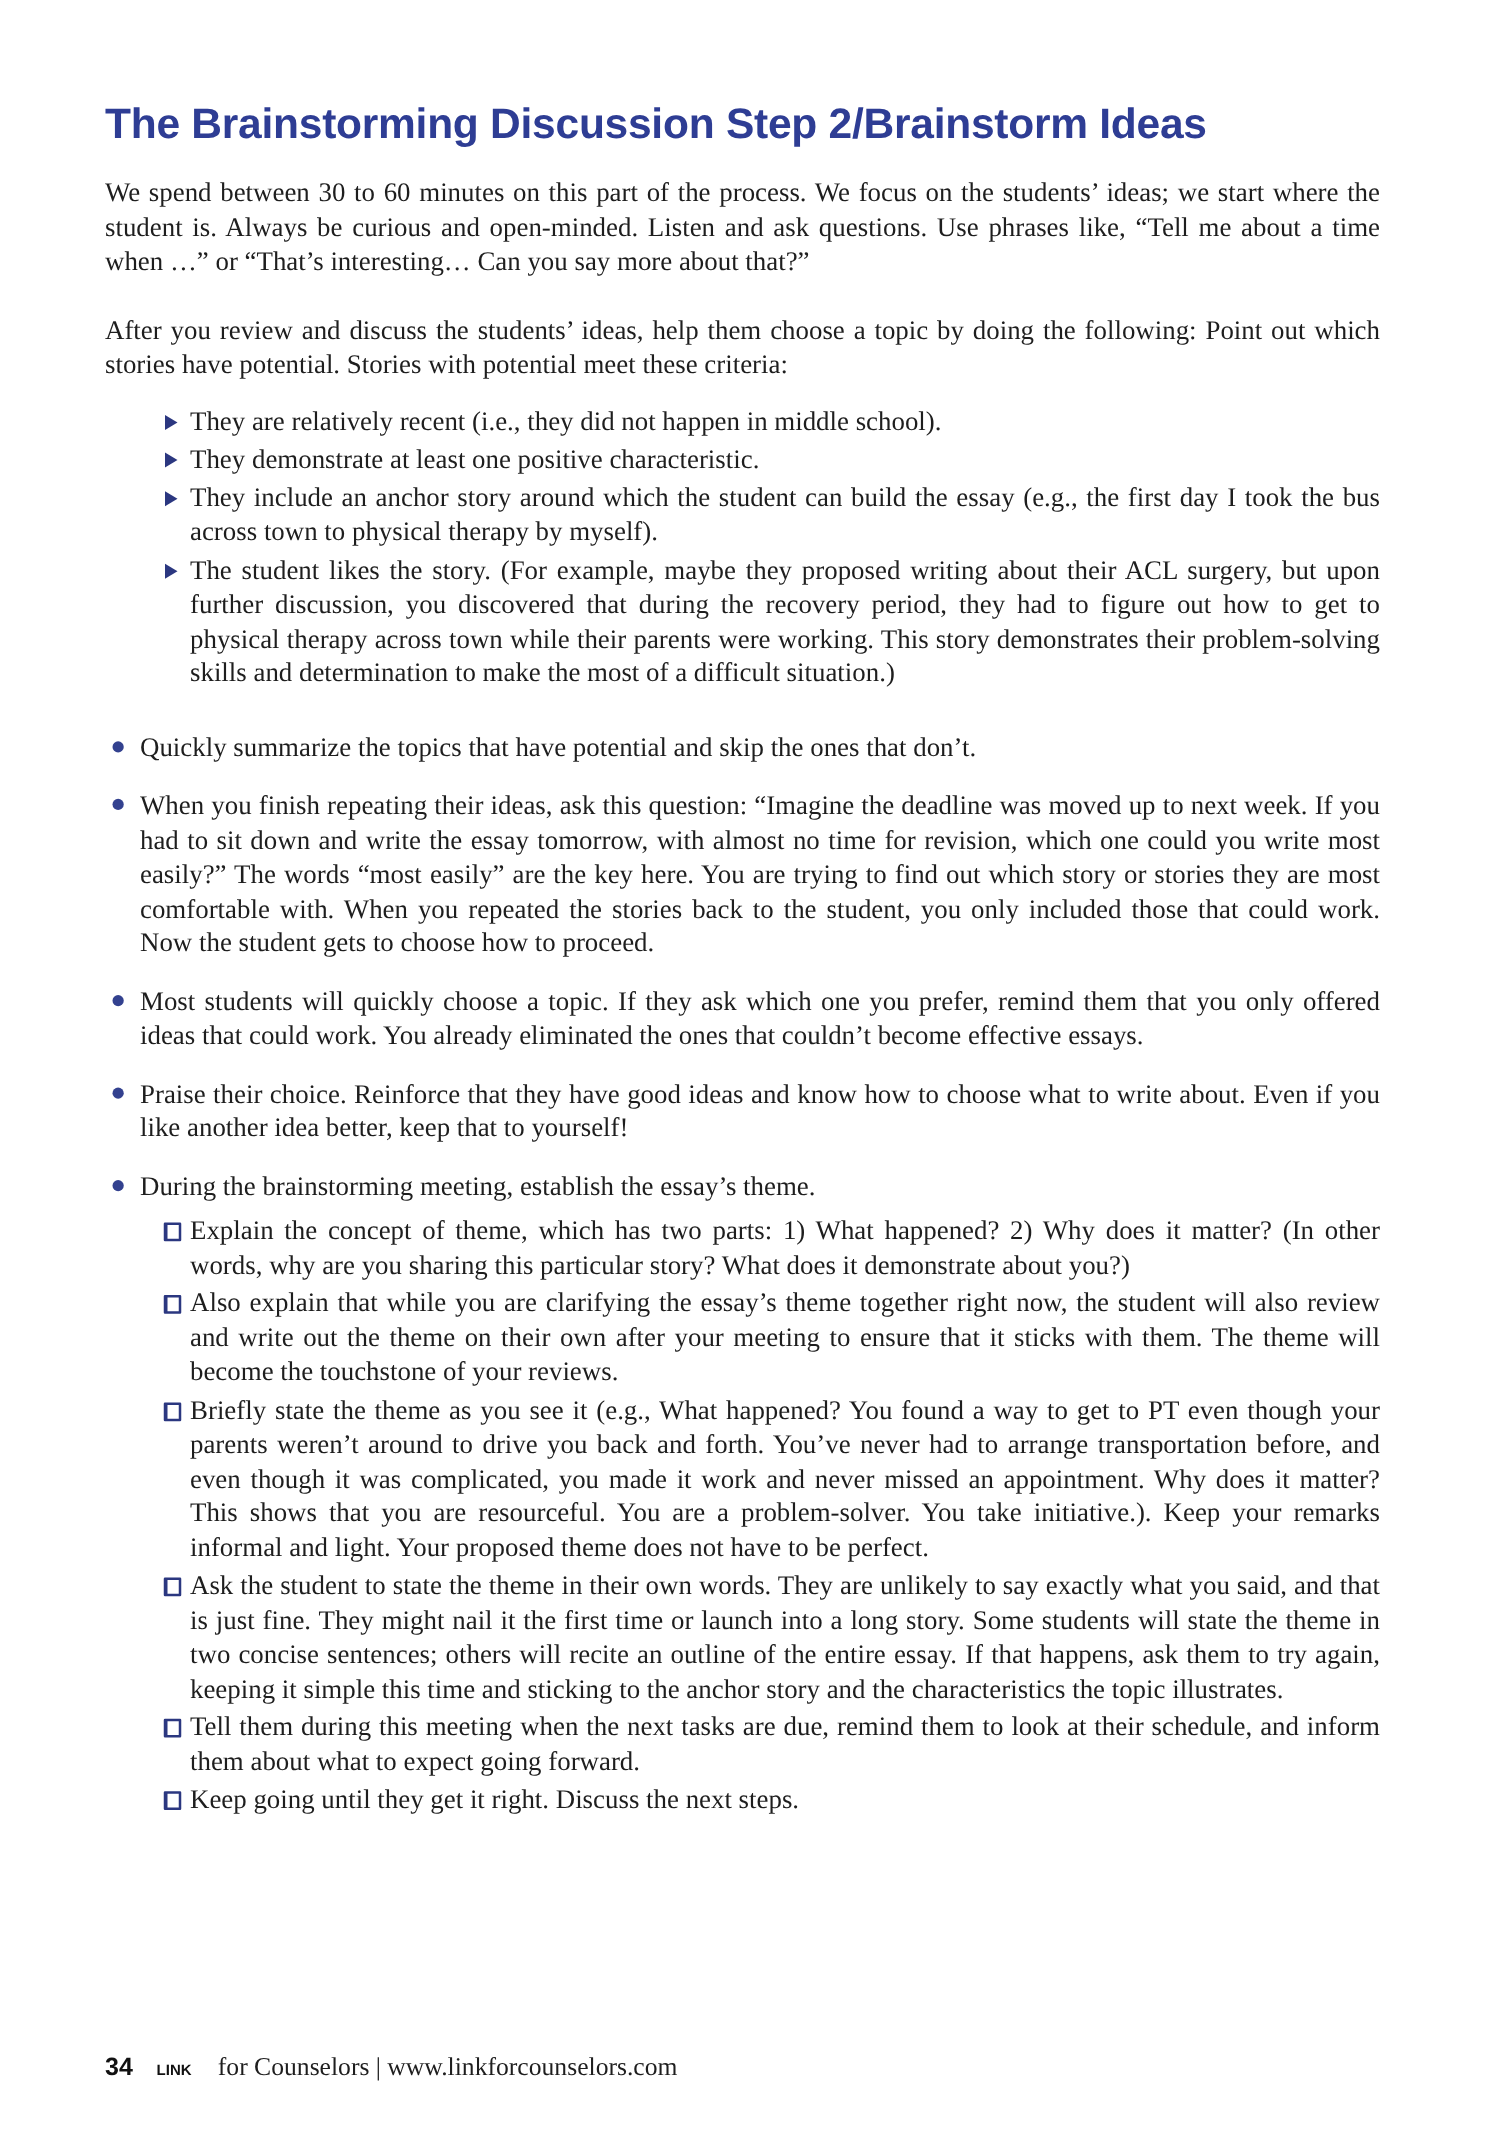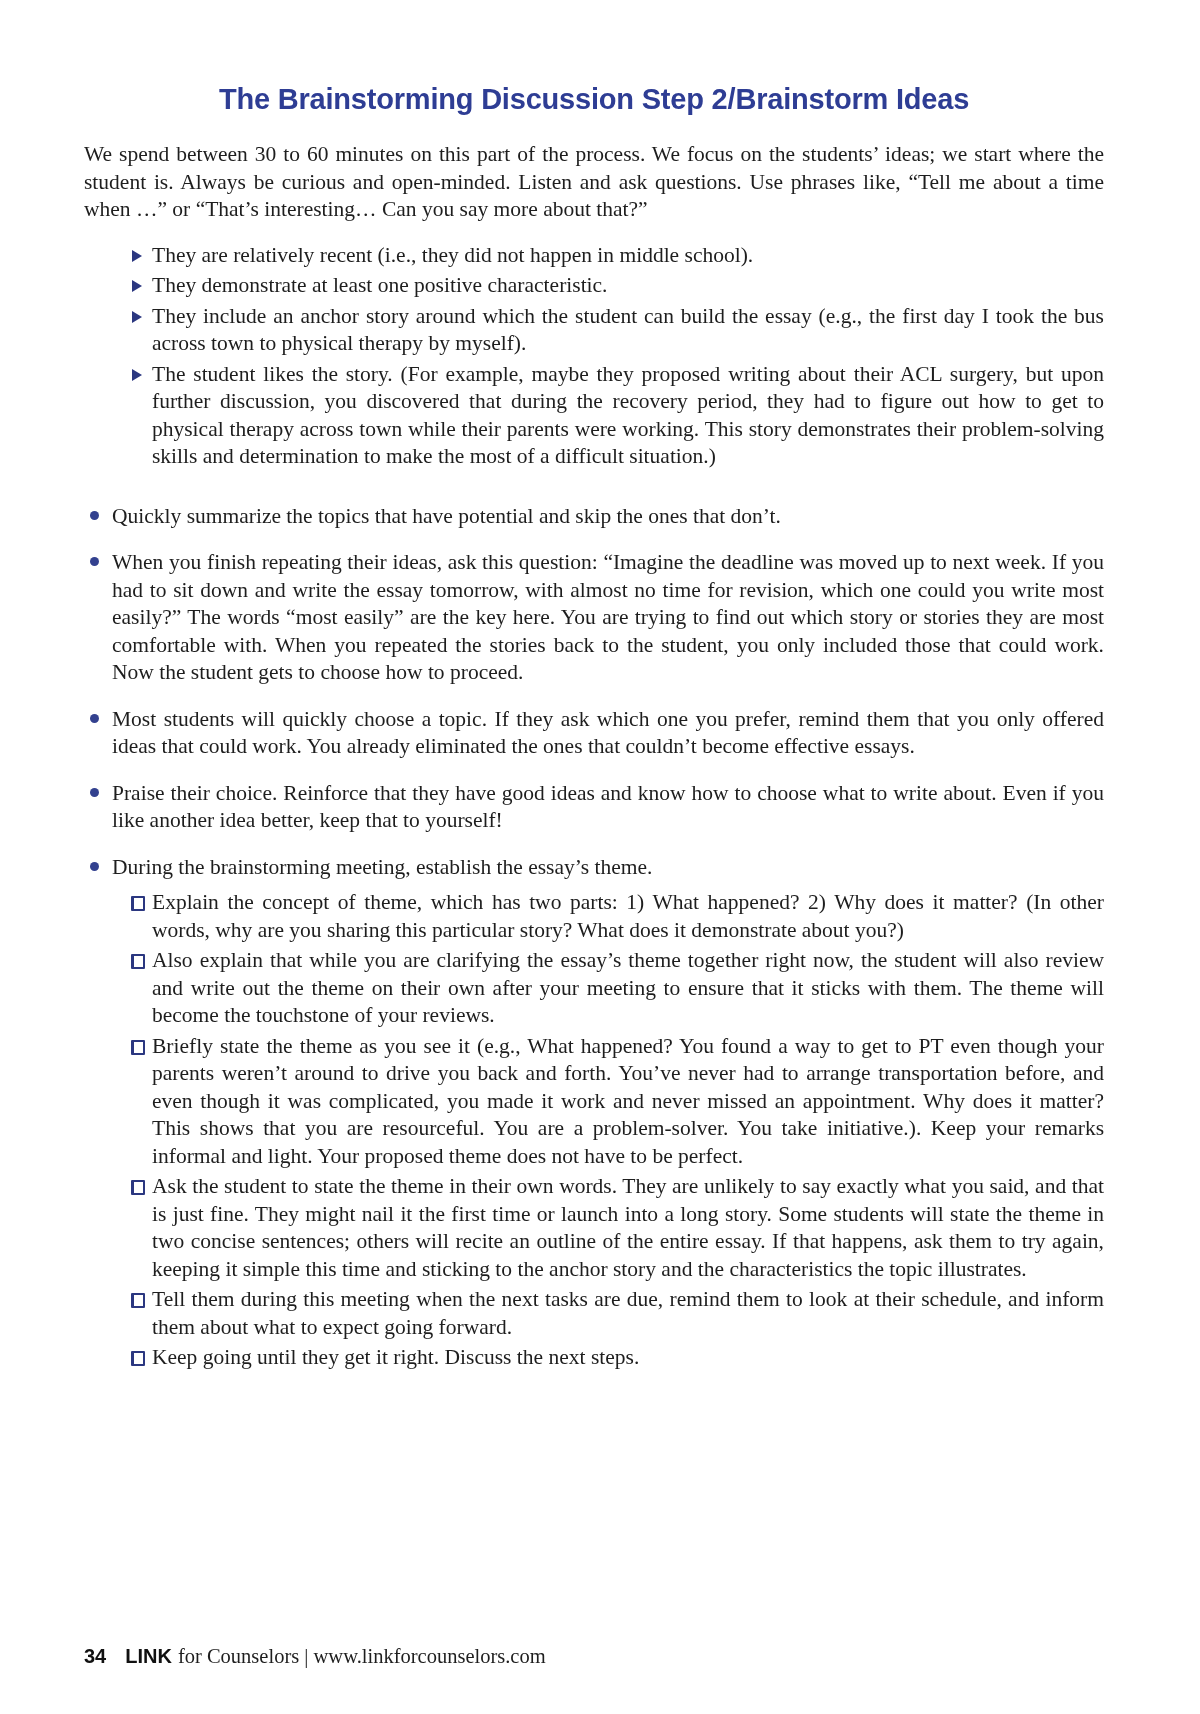--- a/index.html
+++ b/index.html
@@ -16,27 +16,26 @@
     font-family: "Liberation Serif", "DejaVu Serif", serif;
     font-size: 21.5px;
     line-height: 27.5px;
     color: #1e1e1e;
   }
   .content {
     padding: 84px 96px 0 84px;
   }
   .heading {
     font-family: "Liberation Sans", "DejaVu Sans", sans-serif;
-    font-size: 29px;
+    font-size: 34px;
     line-height: 30px;
     font-weight: 700;
     color: #2e3d94;
     letter-spacing: -0.2px;
     margin: 0 0 27px 0;
-    text-align: center;
   }
   .para {
     margin: 0 0 27px 0;
     text-align: justify;
   }
   .para:last-of-type { margin-bottom: 0; }
 
   ul {
     list-style: none;
     margin: 0;
@@ -108,39 +107,40 @@
     font-family: "Liberation Sans", "DejaVu Sans", sans-serif;
     font-weight: 700;
     font-size: 20px;
     color: #111111;
     margin-right: 19px;
     text-align: center;
   }
   .brand {
     font-family: "Liberation Sans", "DejaVu Sans", sans-serif;
     font-weight: 700;
-    font-size: 20px;
+    font-size: 12px;
     color: #111111;
-    margin-right: 6px;
+    margin-right: 21px;
   }
   .footer-rest {
     font-family: "Liberation Serif", "DejaVu Serif", serif;
     font-size: 20.5px;
     color: #1e1e1e;
   }
 </style>
 </head>
 <body>
 
 <div class="page">
   <div class="content">
 
     <h1 class="heading">The Brainstorming Discussion Step 2/Brainstorm Ideas</h1>
 
     <p class="para">We spend between 30 to 60 minutes on this part of the process. We focus on the students’ ideas; we start where the student is. Always be curious and open-minded. Listen and ask questions. Use phrases like, “Tell me about a time when …” or “That’s interesting… Can you say more about that?”</p>
+    <p class="para">After you review and discuss the students’ ideas, help them choose a topic by doing the following: Point out which stories have potential. Stories with potential meet these criteria:</p>
 
     <ul class="criteria-list">
       <li><span class="tri-marker"></span><span>They are relatively recent (i.e., they did not happen in middle school).</span></li>
       <li><span class="tri-marker"></span><span>They demonstrate at least one positive characteristic.</span></li>
       <li><span class="tri-marker"></span><span>They include an anchor story around which the student can build the essay (e.g., the first day I took the bus across town to physical therapy by myself).</span></li>
       <li><span class="tri-marker"></span><span>The student likes the story. (For example, maybe they proposed writing about their ACL surgery, but upon further discussion, you discovered that during the recovery period, they had to figure out how to get to physical therapy across town while their parents were working. This story demonstrates their problem-solving skills and determination to make the most of a difficult situation.)</span></li>
     </ul>
 
     <ul class="bullet-list">
       <li><span class="dot-marker"></span><span>Quickly summarize the topics that have potential and skip the ones that don’t.</span></li>

